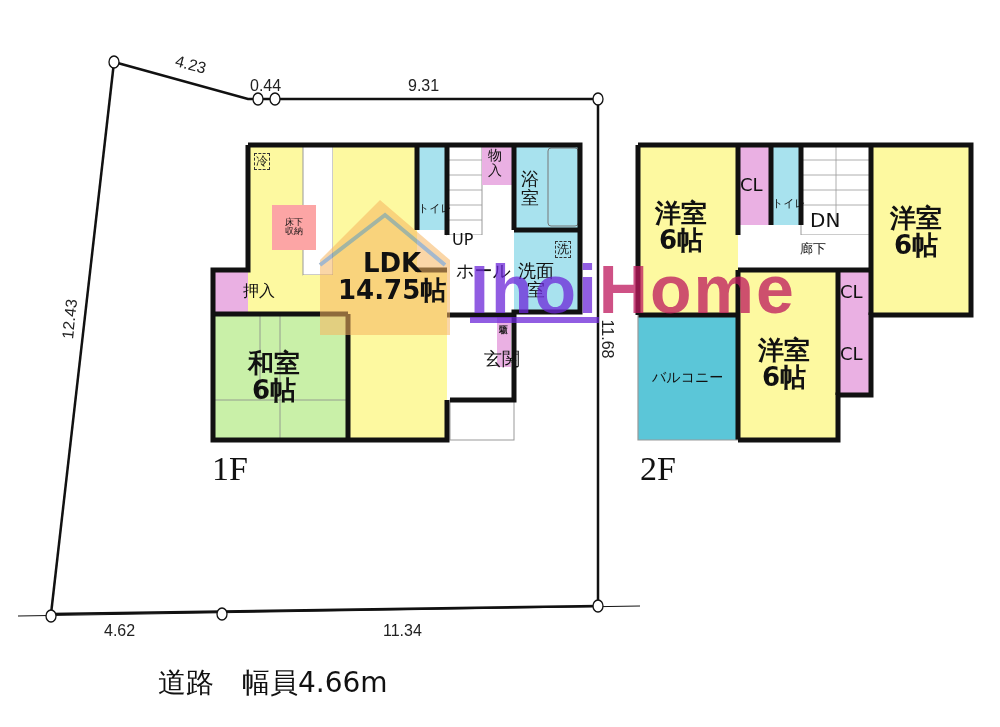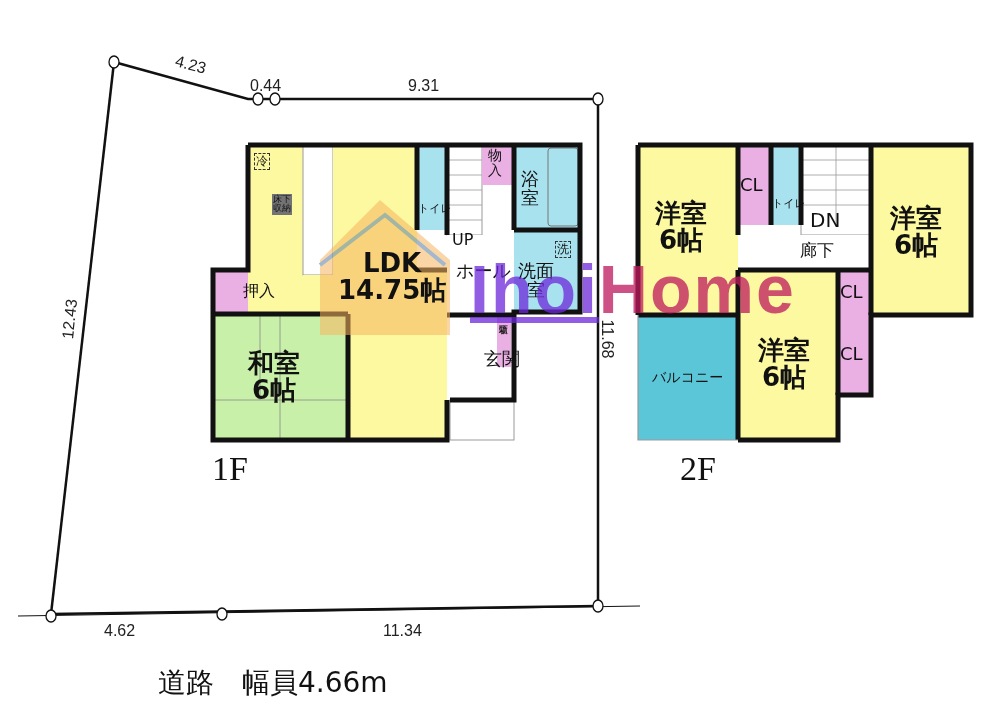--- a/index.html
+++ b/index.html
@@ -161,21 +161,21 @@
 </div>
 <div class="lbl room-md" style="left:452px;top:232px;font-size:16px;">UP</div>
 <div class="lbl room-md" style="left:456px;top:262px;">ホール</div>
 <div class="lbl room-md" style="left:518px;top:262px;">
   <div>洗面</div>
   <div>室</div>
 </div>
 <div class="lbl room-sm" style="left:555px;top:241px;border:1px dashed #333;padding:1px;">洗</div>
 <div class="lbl room-md" style="left:456px;top:350px;margin-left:28px;">玄関</div>
 <div class="lbl room-sm" style="left:498px;top:318px;font-size:9px;writing-mode:vertical-rl;">下駄箱</div>
-<div class="lbl room-sm" style="left:272px;top:194px;font-size:9px;background:#737373;padding:1px;">
+<div class="lbl room-sm" style="left:272px;top:205px;font-size:9px;background:#fca5a5;padding:13px;">
   <div>床下</div>
   <div>収納</div>
 </div>
 <div class="lbl room-sm" style="left:254px;top:153px;border:1px dashed #333;padding:1px;">冷</div>
 <div class="floor" style="left:212px;top:450px;">1F</div>
 
 <div class="lbl room-big" style="left:655px;top:200px;">
   <div>洋室</div>
   <div>6帖</div>
 </div>
@@ -185,21 +185,21 @@
 </div>
 <div class="lbl room-big" style="left:758px;top:337px;">
   <div>洋室</div>
   <div>6帖</div>
 </div>
 <div class="lbl room-md" style="left:740px;top:176px;">CL</div>
 <div class="lbl room-md" style="left:840px;top:283px;">CL</div>
 <div class="lbl room-md" style="left:840px;top:345px;">CL</div>
 <div class="lbl room-sm" style="left:772px;top:198px;font-size:11px;">トイレ</div>
 <div class="lbl room-md" style="left:810px;top:210px;font-size:20px;">DN</div>
-<div class="lbl room-md" style="left:800px;top:242px;font-size:17px;">廊下</div>
+<div class="lbl room-md" style="left:800px;top:242px;font-size:13px;">廊下</div>
 <div class="lbl room-md" style="left:652px;top:370px;font-size:14px;">バルコニー</div>
-<div class="floor" style="left:640px;top:450px;margin-left:40px;">2F</div>
+<div class="floor" style="left:640px;top:450px;">2F</div>
 
 <div class="wm">
   <span style="color:#6d28d9;opacity:0.75;text-decoration:underline;">Ihoi</span><span style="color:#be185d;opacity:0.75;">Home</span>
 </div>
 
 <div class="road">道路　幅員4.66m</div>
 
 </body></html>

